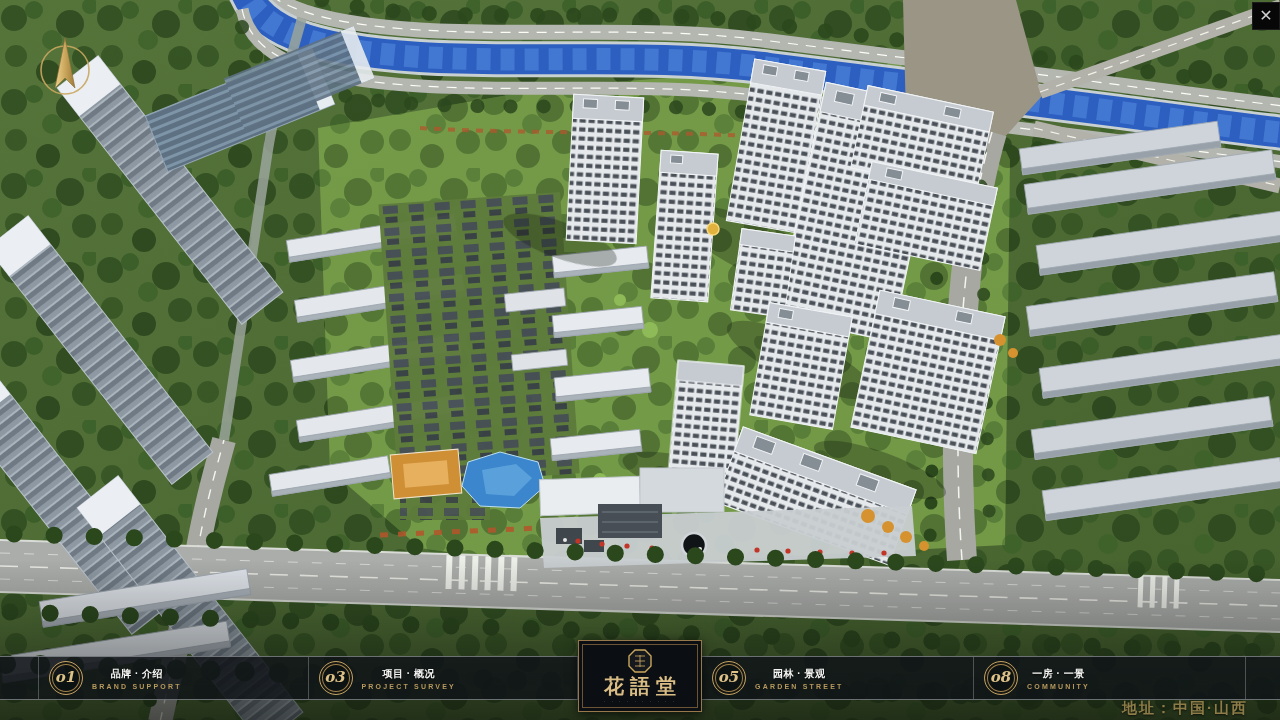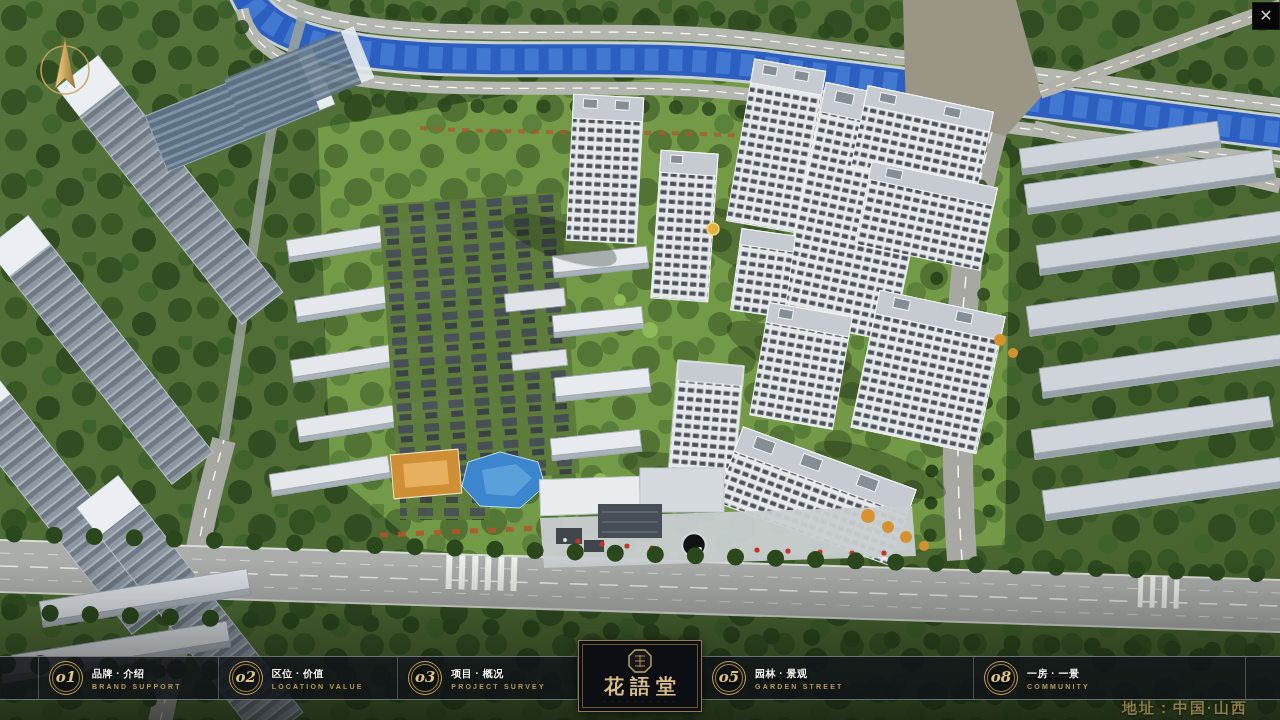--- a/index.html
+++ b/index.html
@@ -14,23 +14,23 @@
   .close-btn{position:absolute;top:2px;right:0;width:28px;height:28px;background:#070708;
              color:#cfcfcf;display:flex;align-items:center;justify-content:center;
              font-size:16px;line-height:1;cursor:pointer;z-index:8;border:1px solid #1c1c1c;box-sizing:border-box;}
 
   
   .nav-bar{position:absolute;left:0;right:0;top:656px;height:44px;z-index:5;
            background:rgba(16,20,24,0.82);
            border-top:1px solid rgba(195,200,205,0.5);
            border-bottom:1px solid rgba(195,200,205,0.5);
            display:flex;box-sizing:border-box;}
-  .nav-left,.nav-right{display:flex;box-sizing:border-box;}
+  .nav-left,.nav-right{display:flex;box-sizing:border-box;text-align:center;}
   .nav-left{width:578px;padding-left:38px;}
-  .nav-right{width:578px;padding-right:34px;text-decoration:underline;}
+  .nav-right{width:578px;padding-right:34px;}
   .nav-center-gap{width:124px;}
   .nav-item{flex:1;display:flex;align-items:center;gap:9px;padding:0 4px 0 10px;
             border-left:1px solid rgba(185,190,195,0.35);cursor:pointer;min-width:0;}
   .nav-left .nav-item:last-child{border-right:1px solid rgba(185,190,195,0.35);}
   .nav-right .nav-item:first-child{border-left:none;}
   .nav-right .nav-item{border-right:1px solid rgba(185,190,195,0.35);border-left:none;}
   .badge{flex:0 0 auto;width:32px;height:32px;border-radius:50%;
          border:1px solid #c0a163;background:rgba(10,12,15,0.55);
          box-shadow:inset 0 0 0 2px rgba(8,10,12,0.9),inset 0 0 0 3px #9d8049;
          display:flex;align-items:center;justify-content:center;}
@@ -439,29 +439,20 @@
         <div class="badge">
             <span class="num">o1</span>
           </div>
         <div class="labels">
             <div class="cn">品牌 · 介绍</div>
         <div class="en">BRAND SUPPORT</div>
           </div>
       </div>
       <div class="nav-item">
         <div class="badge">
-            <span class="num">o2</span>
-          </div>
-        <div class="labels">
-            <div class="cn">区位 · 价值</div>
-        <div class="en">LOCATION VALUE</div>
-          </div>
-      </div>
-      <div class="nav-item">
-        <div class="badge">
             <span class="num">o3</span>
           </div>
         <div class="labels">
             <div class="cn">项目 · 概况</div>
         <div class="en">PROJECT SURVEY</div>
           </div>
       </div>
     </div>
     <div class="nav-center-gap"></div>
     <div class="nav-right">

